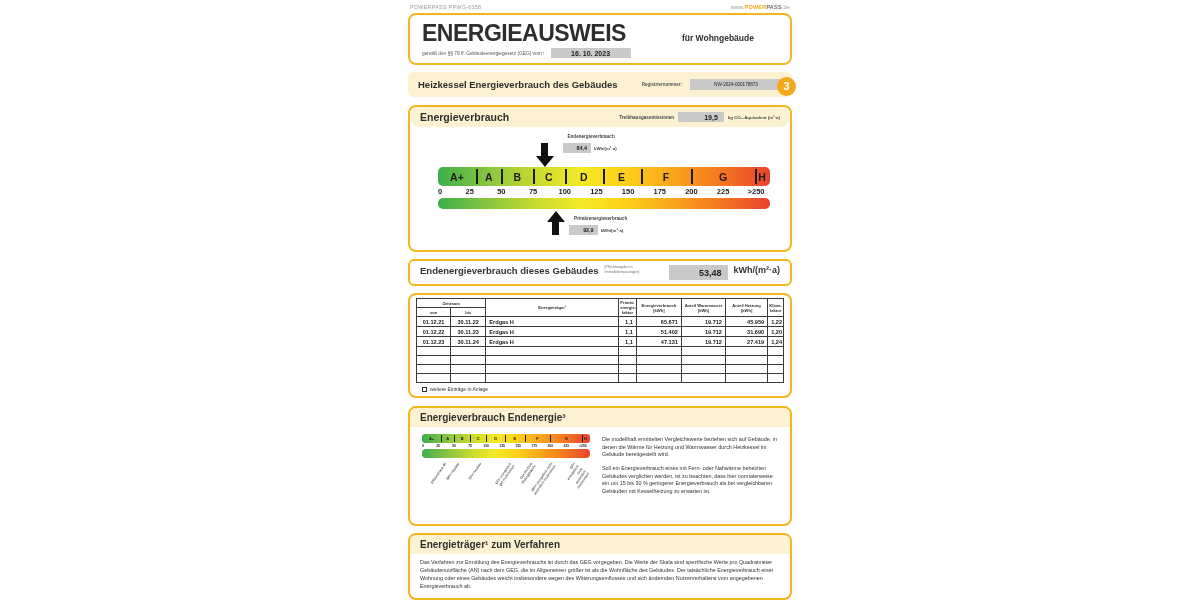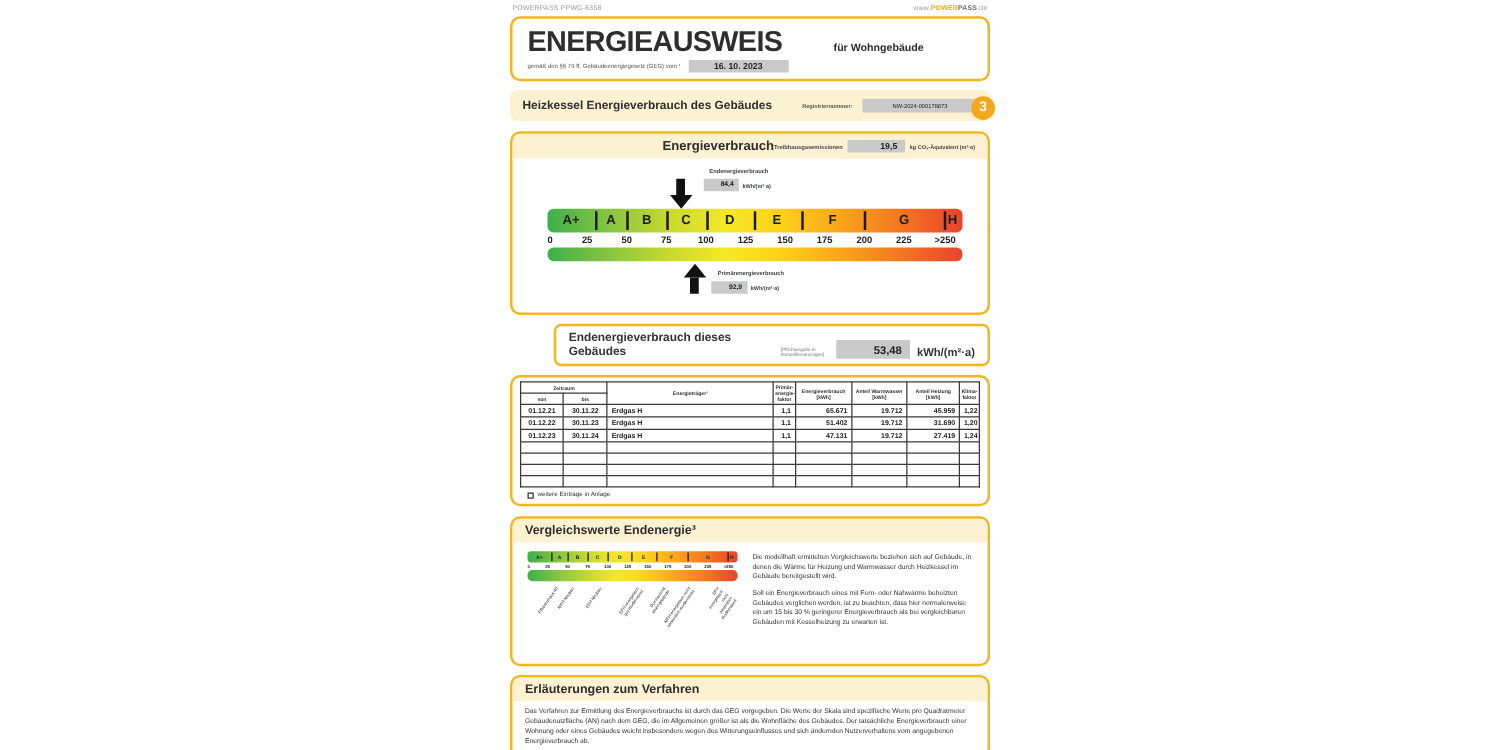--- a/index.html
+++ b/index.html
@@ -15,37 +15,37 @@
 
   
   .goldbox { border:2px solid #f2b71f; border-radius:8px; background:#fff; }
   .softbar { background:#fcf1d1; border-radius:6px; }
   .boxhead { background:#fcf1d1; padding:4px 10px; font-weight:bold; font-size:10px; color:#2e2e2e; }
   .graybox { background:#c9c9c9; color:#222; text-align:center; }
 
   
   .titlebox { padding:5px 12px 5px 12px; margin-bottom:7px; }
   .titlebox h1 { display:inline; font-size:23px; letter-spacing:-0.5px; color:#2e2e2e; }
-  .titlebox .tsuffix { font-size:8.5px; font-weight:bold; color:#2e2e2e; margin-left:5px;padding-left:36px; }
+  .titlebox .tsuffix { font-size:8.5px; font-weight:bold; color:#2e2e2e; margin-left:20px;padding-left:36px; }
   .subrow { display:flex; align-items:center; gap:6px; margin-top:1px; }
   .subrow .sub { font-size:4.8px; color:#555; }
   .datebox { font-size:7px; font-weight:bold; padding:1.5px 0; width:80px; }
 
   
   .sectionbar { display:flex; align-items:center; gap:8px; padding:7px 10px; margin-bottom:8px; position:relative; }
   .sectionbar .stitle { font-weight:bold; font-size:9.5px; color:#2e2e2e; }
   .sectionbar .reglabel { margin-left:auto; font-size:4.5px; font-weight:bold; color:#555; }
   .regbox { font-size:4.6px; padding:3px 4px; width:92px; }
   .badge { position:absolute; right:-4px; top:50%; transform:translateY(-42%);
     width:19px; height:19px; border-radius:50%; background:#f5a81b; color:#fff;
     font-weight:bold; font-size:11px; display:flex; align-items:center; justify-content:center; }
 
   
   .consumption { margin-bottom:7px; overflow:hidden; }
-  .chead { display:flex; align-items:center; justify-content:flex-end; }
+  .chead { display:flex; align-items:center; justify-content:space-between;border-radius:10px; }
   .chead .ctitle { font-weight:bold; font-size:10.5px; }
   .ghg { display:flex; align-items:center; gap:4px; }
   .ghg .glabel { font-size:4.6px; font-weight:bold; color:#44474f; }
   .ghg .gbox { font-size:7px; font-weight:bold; padding:1.5px 6px 1.5px 26px; }
   .ghg .gunit { font-size:4.4px; font-weight:bold; color:#44474f; }
   .cbody { padding:3px 14px 5px 14px; }
   .scalewrap { width:332px; margin-left:14px; position:relative; }
 
   .arrowzone { position:relative; height:37px; }
   .arrowzone.bottom { height:36px; }
@@ -62,21 +62,21 @@
     background:linear-gradient(90deg,#3cb04b 0%,#8dc63f 16%,#cadb2e 30%,#f4e927 43%,#fdd21a 56%,#faa71c 70%,#f47b20 84%,#e8432d 100%); }
   .classbar .sep { position:absolute; top:2px; bottom:2px; width:2px; background:#1b1b1b; }
   .classbar .cls { position:absolute; top:50%; transform:translate(-50%,-54%); font-weight:bold; font-size:10.5px; color:#1c1c1c; }
   .tickrow { position:relative; height:12px; }
   .tickrow .tick { position:absolute; top:1px; font-weight:bold; font-size:7.5px; color:#1c1c1c; transform:translateX(-50%); }
   .tickrow .tick.first { transform:none; }
   .gradbar { height:11px; border-radius:5px; margin-top:0px;
     background:linear-gradient(90deg,#3cb04b 0%,#8dc63f 16%,#cadb2e 30%,#f4e927 43%,#fdd21a 56%,#faa71c 70%,#f47b20 84%,#e8432d 100%); }
 
   
-  .endbar { display:flex; align-items:flex-end; gap:6px; padding:4px 10px; margin-bottom:7px; border-radius:6px;margin-left:35px; }
+  .endbar { display:flex; align-items:flex-start; gap:6px; padding:4px 10px; margin-bottom:7px; border-radius:6px; }
   .endbar .elabel { font-weight:bold; font-size:9.5px; }
   .endbar .enote { font-size:3.8px; color:#777; width:42px; line-height:1.2; }
   .endbar .ebox { font-size:9px; font-weight:bold; padding:2.5px 6px 2.5px 30px; margin-left:auto; }
   .endbar .eunit { font-size:9px; font-weight:bold; }
 
   
   .tablebox { margin-bottom:8px; overflow:hidden; }
   .tbody-pad { padding:3px 6px 3px 6px; }
   table { width:100%; border-collapse:collapse; table-layout:fixed; }
   th, td { border:1px solid #3a3a3a; }
@@ -319,21 +319,21 @@
         </tbody>
       </table>
       <div class="chk">
         <span class="box"></span>
         <span>weitere Einträge in Anlage</span>
       </div>
     </div>
   </div>
 
   <div class="goldbox compare">
-    <div class="boxhead">Vergleichswerte Endenergie³</div>
+    <div class="boxhead">Energieverbrauch Endenergie³</div>
     <div class="cmpbody">
       <div class="cmpleft">
         <div class="minibar">
           <div class="sep" style="left:11.45%"></div>
             <div class="sep" style="left:19.08%"></div>
           <div class="sep" style="left:28.63%"></div>
             <div class="sep" style="left:38.17%"></div>
           <div class="sep" style="left:49.62%"></div>
             <div class="sep" style="left:61.07%"></div>
           <div class="sep" style="left:76.34%"></div>
@@ -377,17 +377,17 @@
         </div>
       </div>
       <div class="cmpright">
         <p>Die modellhaft ermittelten Vergleichswerte beziehen sich auf Gebäude, in denen die Wärme für Heizung und Warmwasser durch Heizkessel im Gebäude bereitgestellt wird.</p>
         <p>Soll ein Energieverbrauch eines mit Fern- oder Nahwärme beheizten Gebäudes verglichen werden, ist zu beachten, dass hier normalerweise ein um 15 bis 30 % geringerer Energieverbrauch als bei vergleichbaren Gebäuden mit Kesselheizung zu erwarten ist.</p>
       </div>
     </div>
   </div>
 
   <div class="goldbox explain">
-    <div class="boxhead">Erläuterungen zum Verfahren</div>
+    <div class="boxhead">Energieträger¹ zum Verfahren</div>
     <div class="etext">Das Verfahren zur Ermittlung des Energieverbrauchs ist durch das GEG vorgegeben. Die Werte der Skala sind spezifische Werte pro Quadratmeter Gebäudenutzfläche (AN) nach dem GEG, die im Allgemeinen größer ist als die Wohnfläche des Gebäudes. Der tatsächliche Energieverbrauch einer Wohnung oder eines Gebäudes weicht insbesondere wegen des Witterungseinflusses und sich ändernden Nutzerverhaltens vom angegebenen Energieverbrauch ab.</div>
   </div>
 
 </div>
 
 </body></html>

